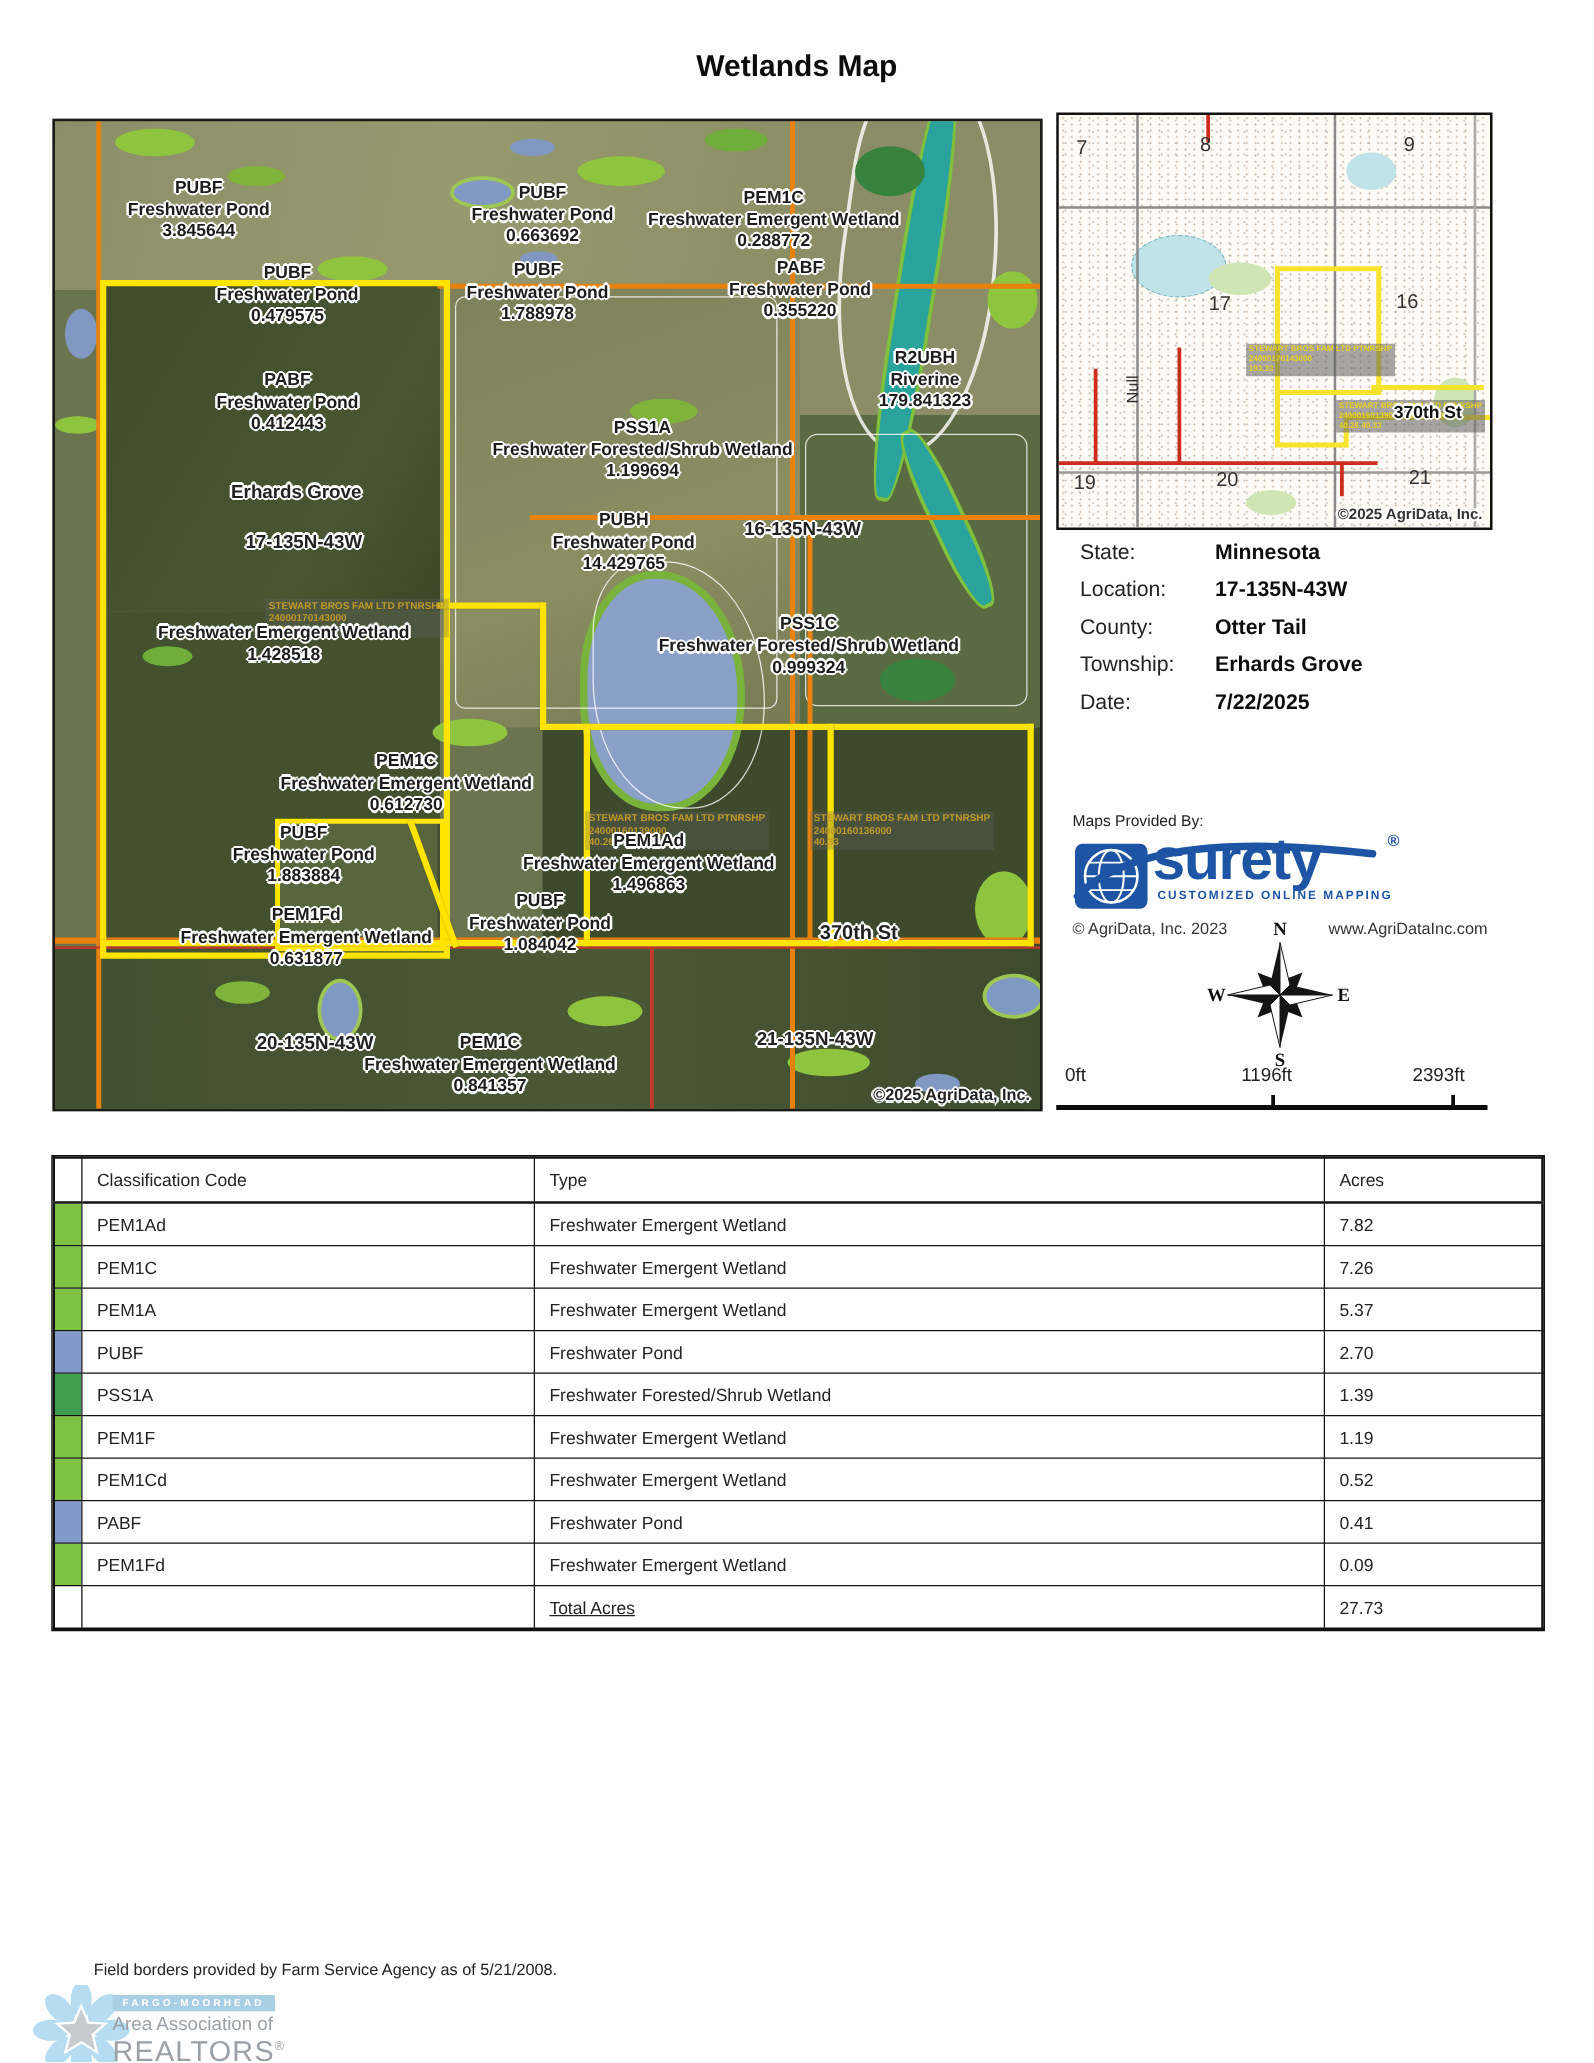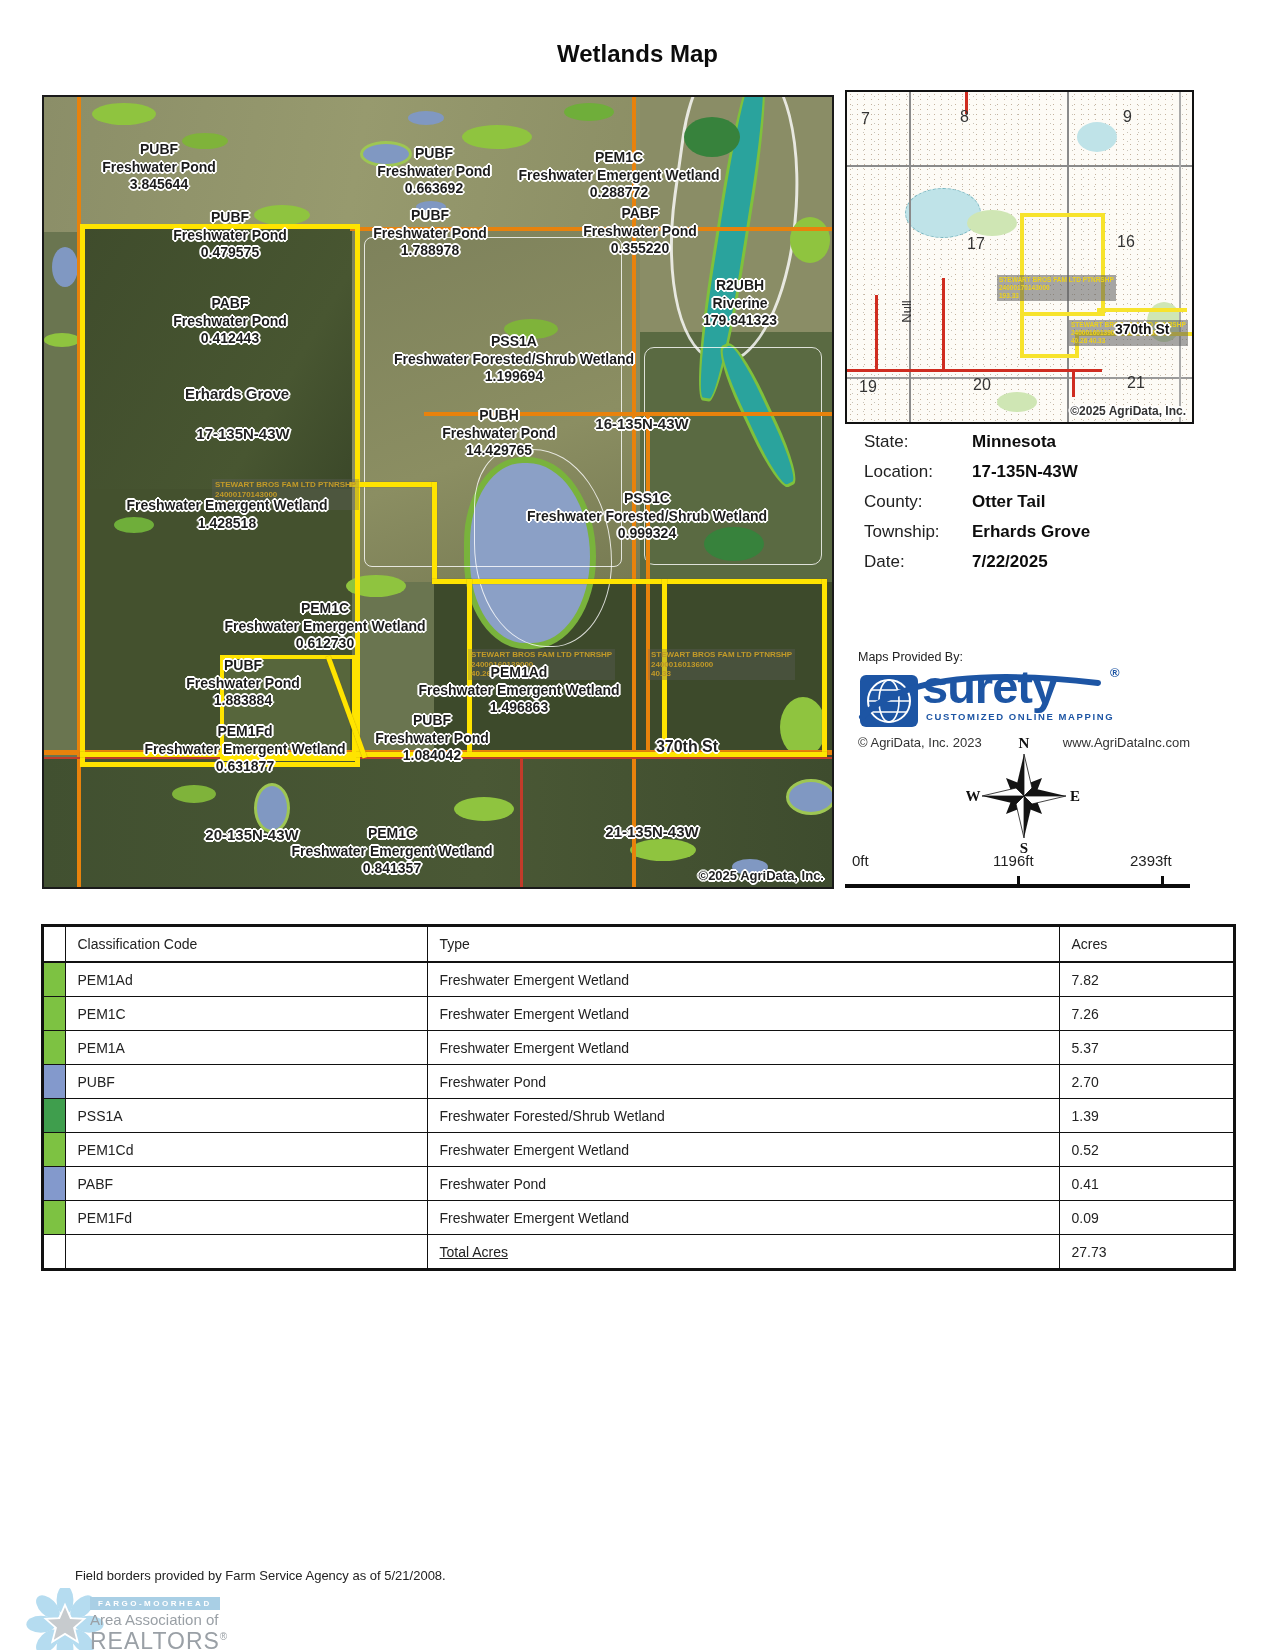--- a/index.html
+++ b/index.html
@@ -429,20 +429,26 @@
           <td>2.70</td>
         </tr>
     <tr>
           <td class="sw" style="background-color: rgb(63, 158, 77);"></td>
           <td>PSS1A</td>
           <td>Freshwater Forested/Shrub Wetland</td>
           <td>1.39</td>
         </tr>
     <tr>
           <td class="sw" style="background-color: rgb(125, 194, 66);"></td>
+          <td>PEM1F</td>
+          <td>Freshwater Emergent Wetland</td>
+          <td>1.19</td>
+        </tr>
+    <tr>
+          <td class="sw" style="background-color: rgb(125, 194, 66);"></td>
           <td>PEM1Cd</td>
           <td>Freshwater Emergent Wetland</td>
           <td>0.52</td>
         </tr>
     <tr>
           <td class="sw" style="background-color: rgb(131, 153, 204);"></td>
           <td>PABF</td>
           <td>Freshwater Pond</td>
           <td>0.41</td>
         </tr>

